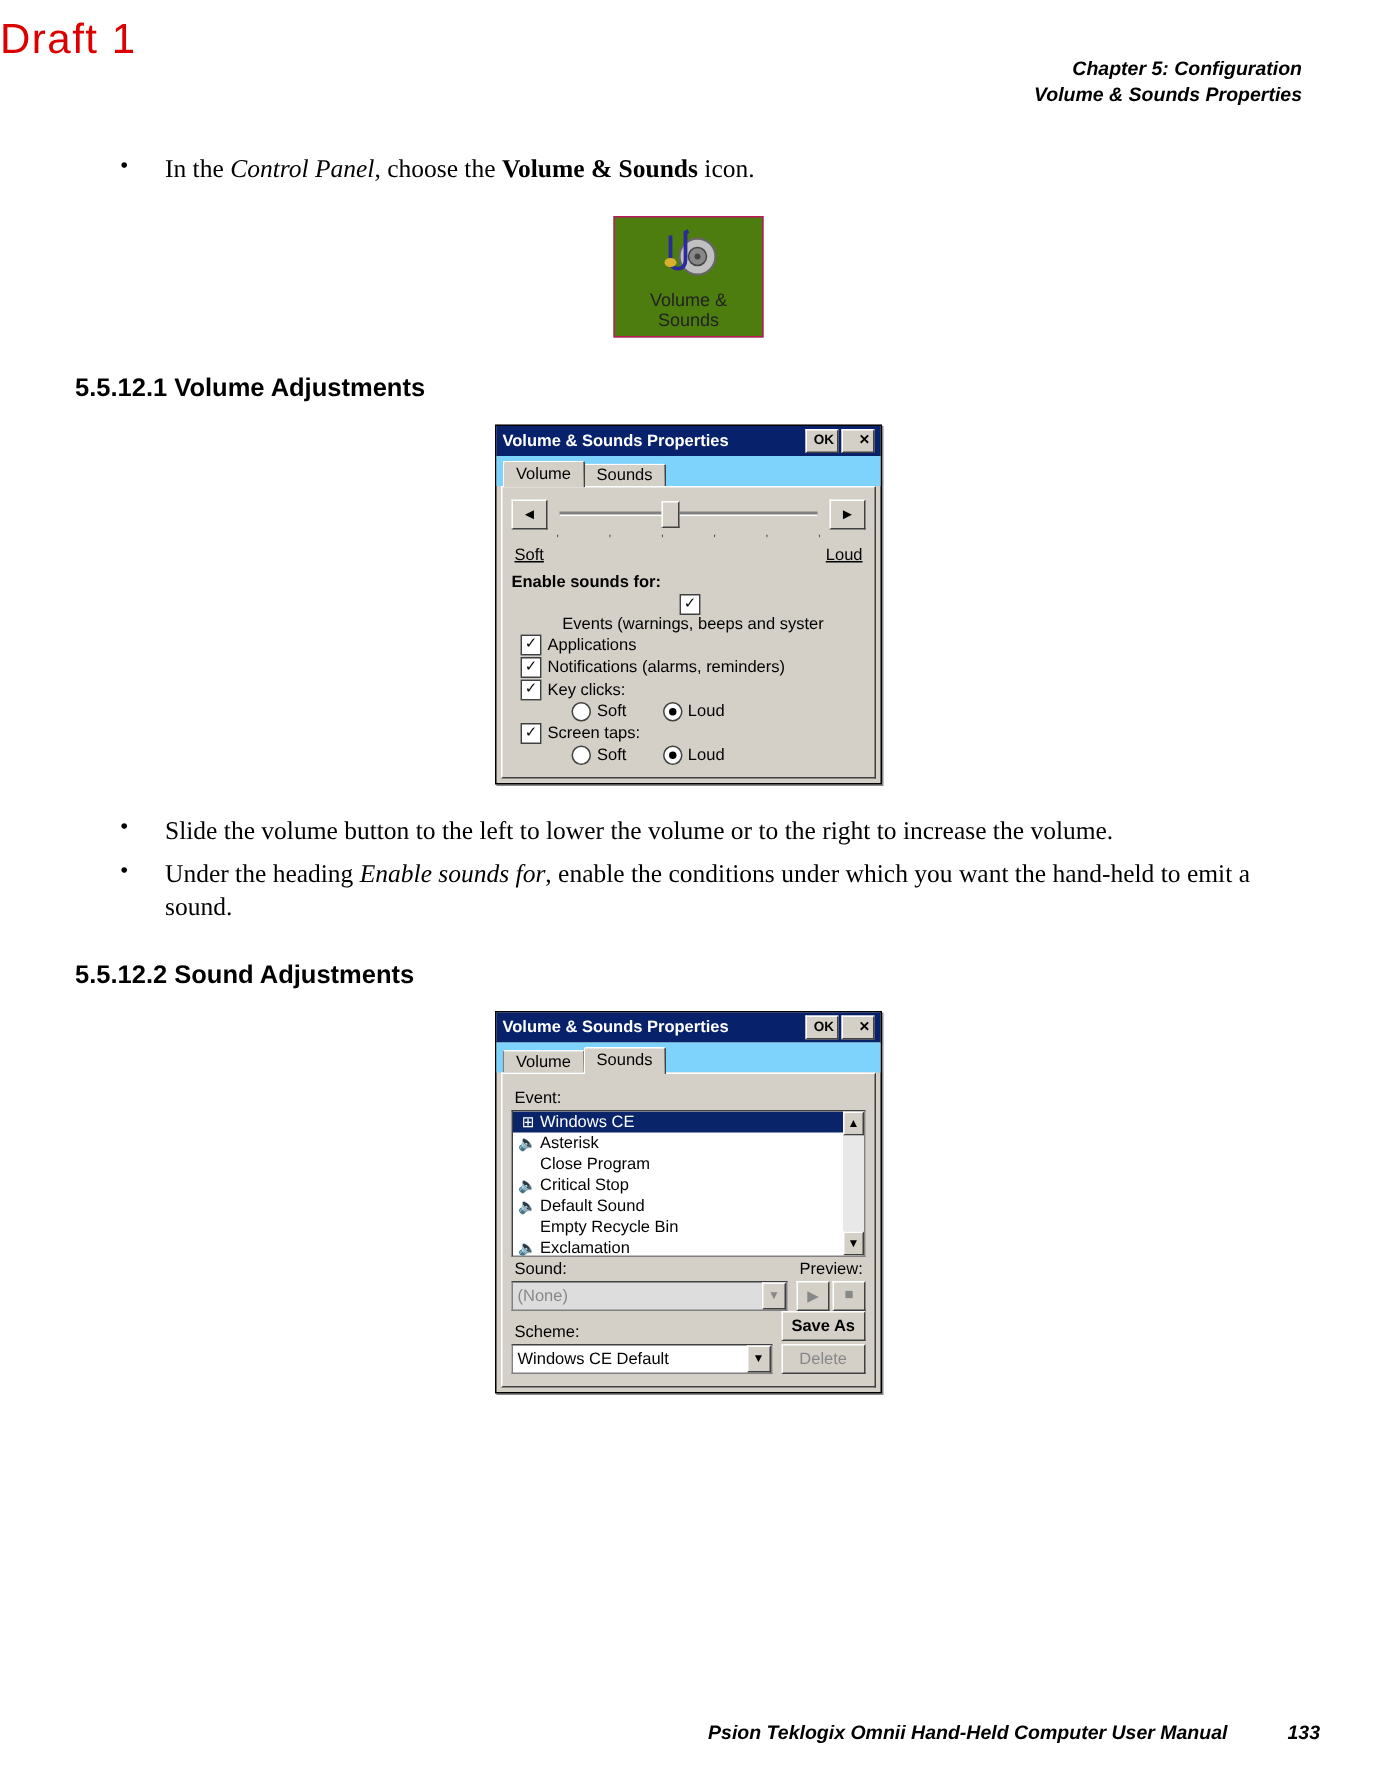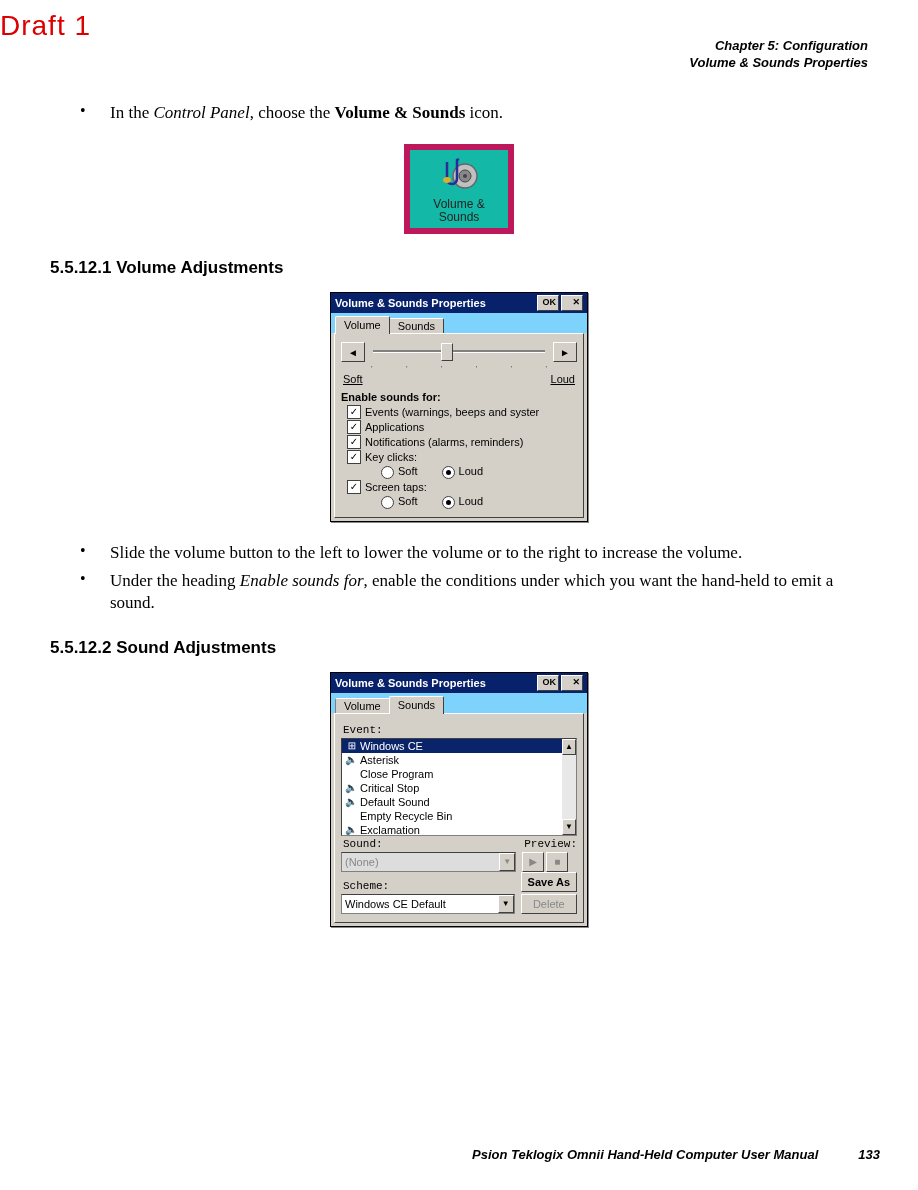--- a/index.html
+++ b/index.html
@@ -57,24 +57,24 @@
     font-family: Arial, Helvetica, sans-serif;
     font-size: 17px;
     font-weight: bold;
     margin: 24px 0 10px 0;
   }
 
   
   .icon-fig {
     width: 94px;
     margin: 20px auto;
-    border: 6px solid #be185d;
+    border: 1px solid #be185d;
     text-align: center;
     padding: 6px 2px 4px 2px;
-    background: #14b8a6;
+    background: #4d7c0f;
   }
   .icon-fig .ic-svg { margin-bottom: 2px; }
   .icon-fig .ic-label {
     font-family: Tahoma, Arial, sans-serif;
     font-size: 12px;
     color: #222;
     line-height: 1.1;
   }
 
   
@@ -250,24 +250,24 @@
     justify-content: center;
     vertical-align: middle;
   }
   .radio.sel::after {
     content: "";
     width: 5px; height: 5px;
     background: #000;
     border-radius: 50%;
     display: block;
   }
-  .nowrap { white-space: nowrap; overflow: hidden; }
+  .nowrap { white-space: nowrap; overflow: hidden; flex-direction: column; }
 
   
-  .field-label { font-size: 11px; margin: 2px 0 2px 2px; font-family: Liberation Mono, monospace; }
+  .field-label { font-size: 11px; margin: 2px 0 2px 2px; }
   .listbox {
     border: 1px solid #808080;
     border-top-color: #404040;
     border-left-color: #404040;
     background: #fff;
     height: 96px;
     overflow: hidden;
     display: flex;
   }
   .listbox .items { flex: 1; }

